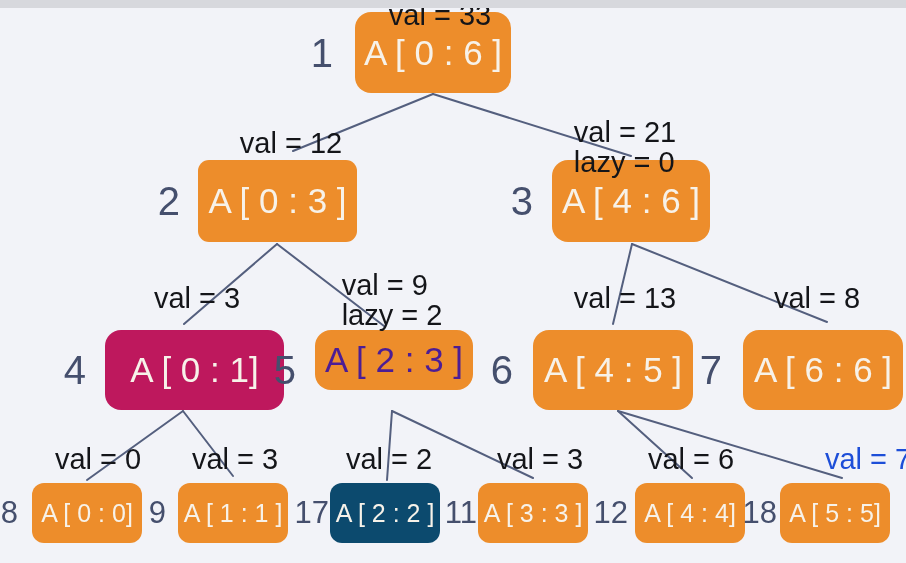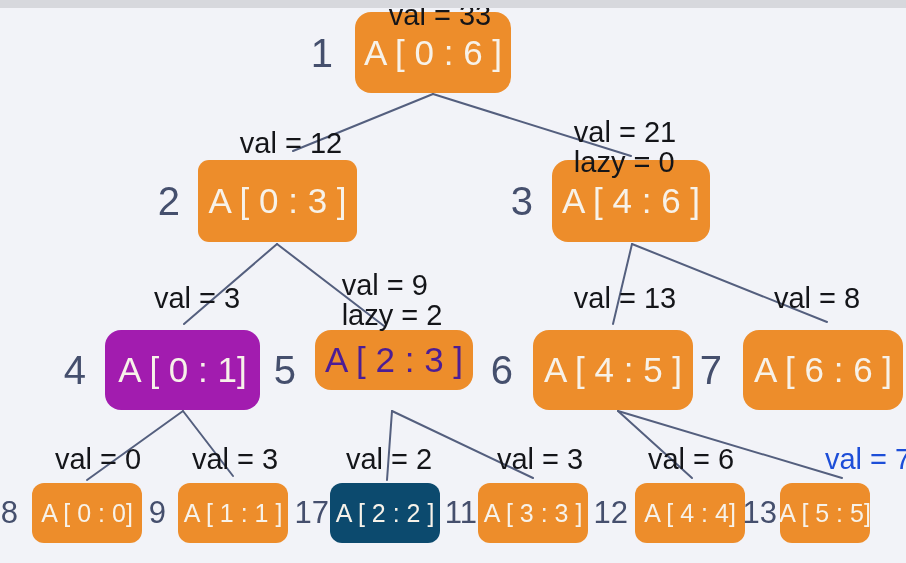--- a/index.html
+++ b/index.html
@@ -80,21 +80,21 @@
       <div class="node-index lg" style="right: 726px; top: 179px; color: rgb(69, 79, 109);">2</div>
       <div class="node-annotation" style="left: 291px; top: 128px; color: rgb(20, 21, 25);">
         <div>val = 12</div>
       </div>
       <div class="node-box lg" style="left: 552px; top: 160px; width: 158px; height: 82px; background: rgb(237, 141, 43); color: rgb(247, 242, 233);">A [ 4 : 6 ]</div>
       <div class="node-index lg" style="right: 373px; top: 179px; color: rgb(69, 79, 109);">3</div>
       <div class="node-annotation" style="left: 625px; top: 117px; color: rgb(20, 21, 25);">
         <div>val = 21</div>
         <div>lazy = 0</div>
       </div>
-      <div class="node-box lg" style="left: 105px; top: 330px; width: 155px; height: 80px; background: #a21caf; color: rgb(247, 242, 233);">A [ 0 : 1]</div>
+      <div class="node-box lg" style="left: 105px; top: 330px; width: 179px; height: 80px; background: #be185d; color: rgb(247, 242, 233);">A [ 0 : 1]</div>
       <div class="node-index lg" style="right: 820px; top: 348px; color: rgb(69, 79, 109);">4</div>
       <div class="node-annotation" style="left: 197px; top: 283px; color: rgb(20, 21, 25);">
         <div>val = 3</div>
       </div>
       <div class="node-box lg" style="left: 315px; top: 330px; width: 158px; height: 60px; background: rgb(237, 141, 43); color: #4c1d95; text-align: center;">A [ 2 : 3 ]</div>
       <div class="node-index lg" style="right: 610px; top: 348px; color: rgb(69, 79, 109);">5</div>
       <div class="node-annotation" style="left: 392px; top: 270px; color: rgb(20, 21, 25);">
         <div>val = 9</div>
         <div>lazy = 2</div>
       </div>
@@ -126,19 +126,19 @@
       <div class="node-box sm" style="left: 478px; top: 483px; width: 110px; height: 60px; background: rgb(237, 141, 43); color: rgb(247, 242, 233);">A [ 3 : 3 ]</div>
       <div class="node-index sm" style="right: 429px; top: 494px; color: rgb(69, 79, 109);">11</div>
       <div class="node-annotation" style="left: 540px; top: 444px; color: rgb(20, 21, 25);">
         <div>val = 3</div>
       </div>
       <div class="node-box sm" style="left: 635px; top: 483px; width: 110px; height: 60px; background: rgb(237, 141, 43); color: rgb(247, 242, 233);">A [ 4 : 4]</div>
       <div class="node-index sm" style="right: 278px; top: 494px; color: rgb(69, 79, 109);">12</div>
       <div class="node-annotation" style="left: 691px; top: 444px; color: rgb(20, 21, 25);">
         <div>val = 6</div>
       </div>
-      <div class="node-box sm" style="left: 780px; top: 483px; width: 90px; height: 60px; background: rgb(237, 141, 43); color: rgb(247, 242, 233);">A [ 5 : 5]</div>
-      <div class="node-index sm" style="right: 129px; top: 494px; color: rgb(69, 79, 109);">13</div>
+      <div class="node-box sm" style="left: 780px; top: 483px; width: 110px; height: 60px; background: rgb(237, 141, 43); color: rgb(247, 242, 233);">A [ 5 : 5]</div>
+      <div class="node-index sm" style="right: 129px; top: 494px; color: rgb(69, 79, 109);">18</div>
       <div class="node-annotation" style="left: 868px; top: 444px; color: #1d4ed8;">
         <div>val = 7</div>
       </div>
     </div>
 </div>
 
 </body></html>

